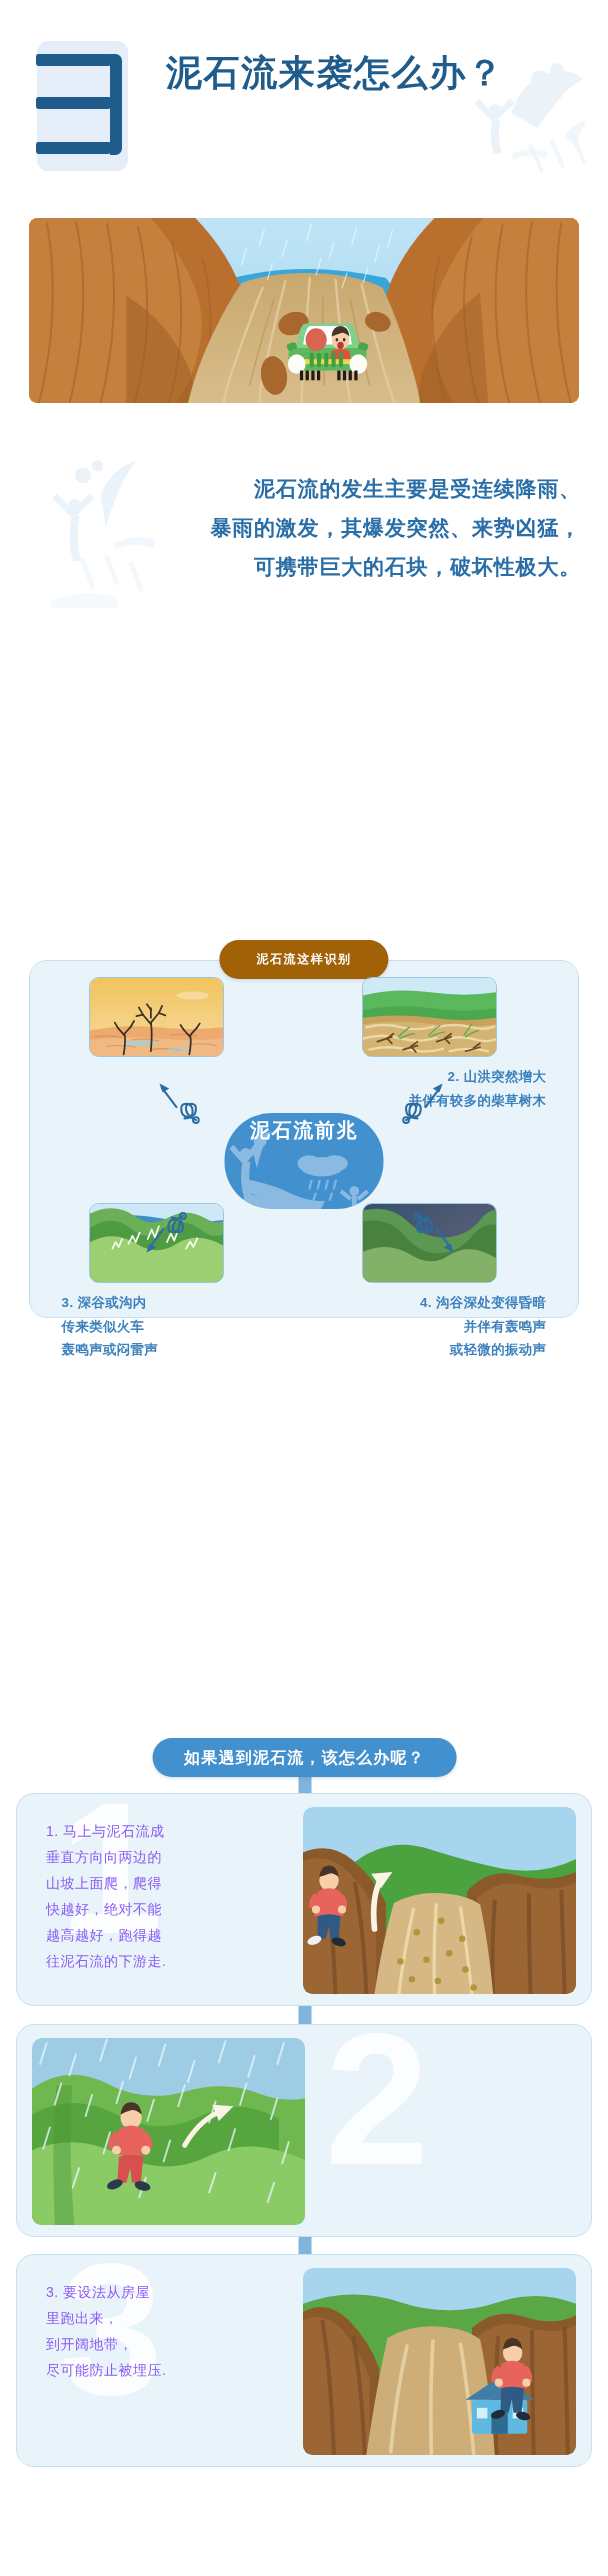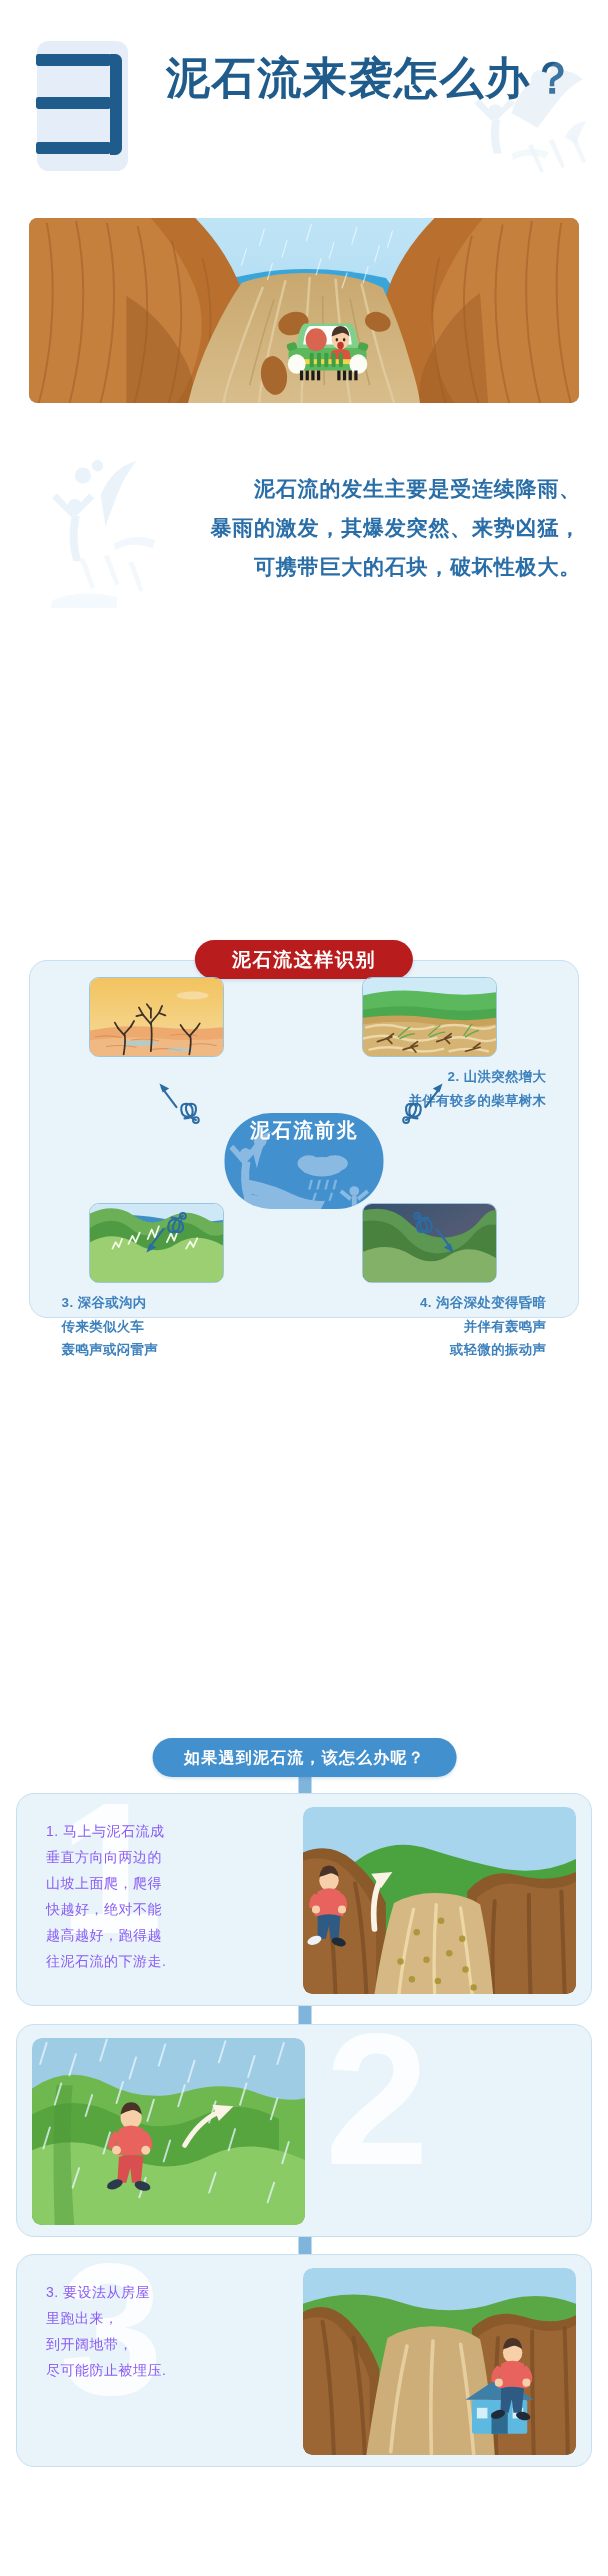--- a/index.html
+++ b/index.html
@@ -28,21 +28,21 @@
   .hdr-num-bar {
     position: absolute; background: #1f5c8b; border-radius: 2.4px;
   }
   .hdr-bar-top   { left: 6.5px;  top: 19.5px;  width: 75px; height: 12px; }
   .hdr-bar-mid   { left: 6.5px;  top: 63px;  width: 75px; height: 12px; }
   .hdr-bar-bot   { left: 6.5px;  top: 108px; width: 75px; height: 12px; }
   .hdr-bar-right { left: 81px; top: 19.5px; width: 12px; height: 101px; border-radius: 0 6.5px 6.5px 0;}
 
   .hdr-title {
     position: absolute; left: 166px; top: 49px;
-    font-size: 44px; font-weight: bold; letter-spacing: 1.6px;
+    font-size: 36px; font-weight: bold; letter-spacing: 1.6px;
     color: #1f5c8b; white-space: nowrap;
   }
   .hdr-deco {
     position: absolute; right: 8px; top: 16px;
     width: 187px; height: 170px; opacity: .22; pointer-events:none;
   }
 
   
   .hero {
     position: absolute; left: 29px; top: 218px;
@@ -73,24 +73,24 @@
     width: 550px; height: 377px;
   }
   .sec-card {
     position: absolute; left: 0; top: 19.5px;
     width: 550px; height: 358px;
     background: #e8f3fa; border: 1.2px solid #c8dff0;
     border-radius: 18px;
   }
   .sec-pill {
     position: absolute; left: 50%; top: 0; transform: translateX(-50%);
-    background: #b91c1c; color: #fff;
+    background: #a16207; color: #fff;
     border-radius: 24px;
     padding: 0 37px; height: 39px; line-height: 39px;
-    font-size: 19px; font-weight: bold; letter-spacing: 1.6px;
+    font-size: 12px; font-weight: bold; letter-spacing: 1.6px;
     white-space: nowrap;
     box-shadow: 0 1.6px 3.2px rgba(40,90,140,.18);
   }
 
   .ident-grid {
     position: absolute; left: 0; top: 37px; width: 550px;
   }
   .ident-item { position: absolute; width: 243px; }
   .ident-item.p1 { left: 18px;  top: 0; }
   .ident-item.p2 { left: 289px; top: 0; }

